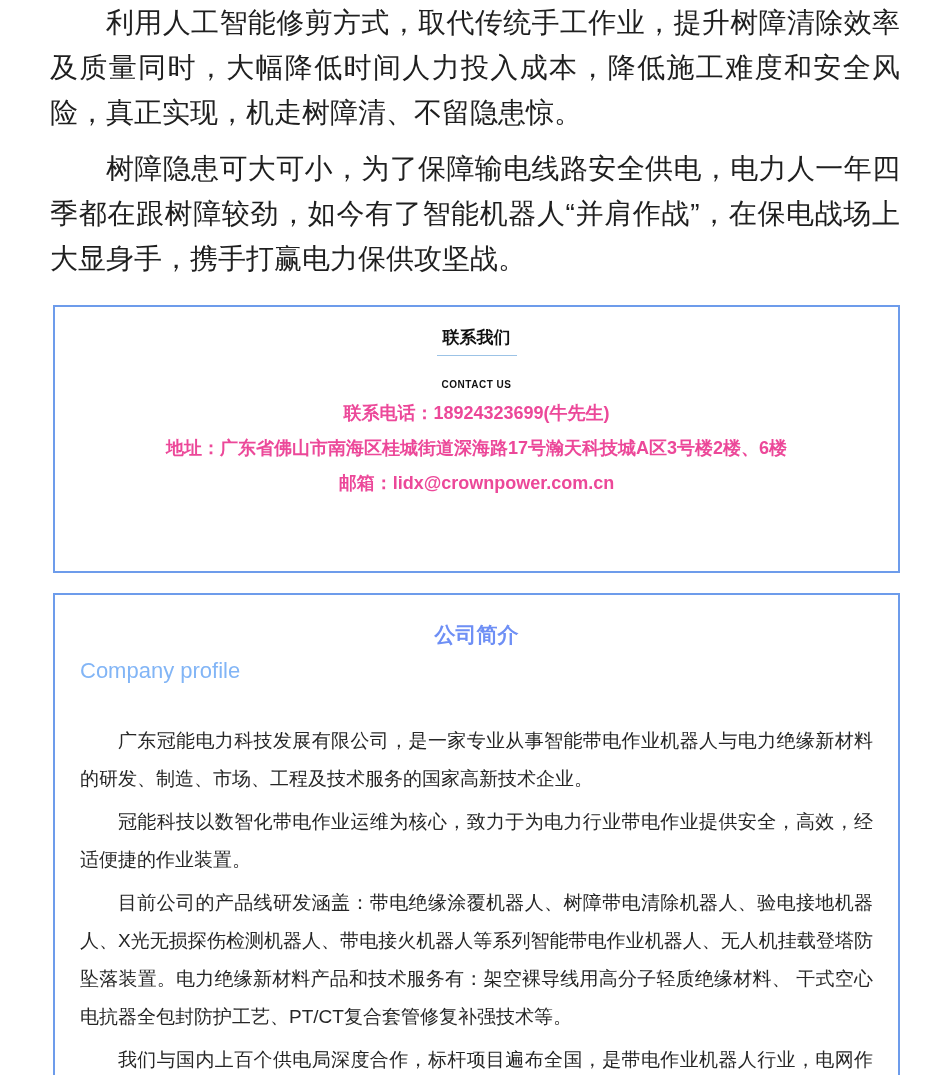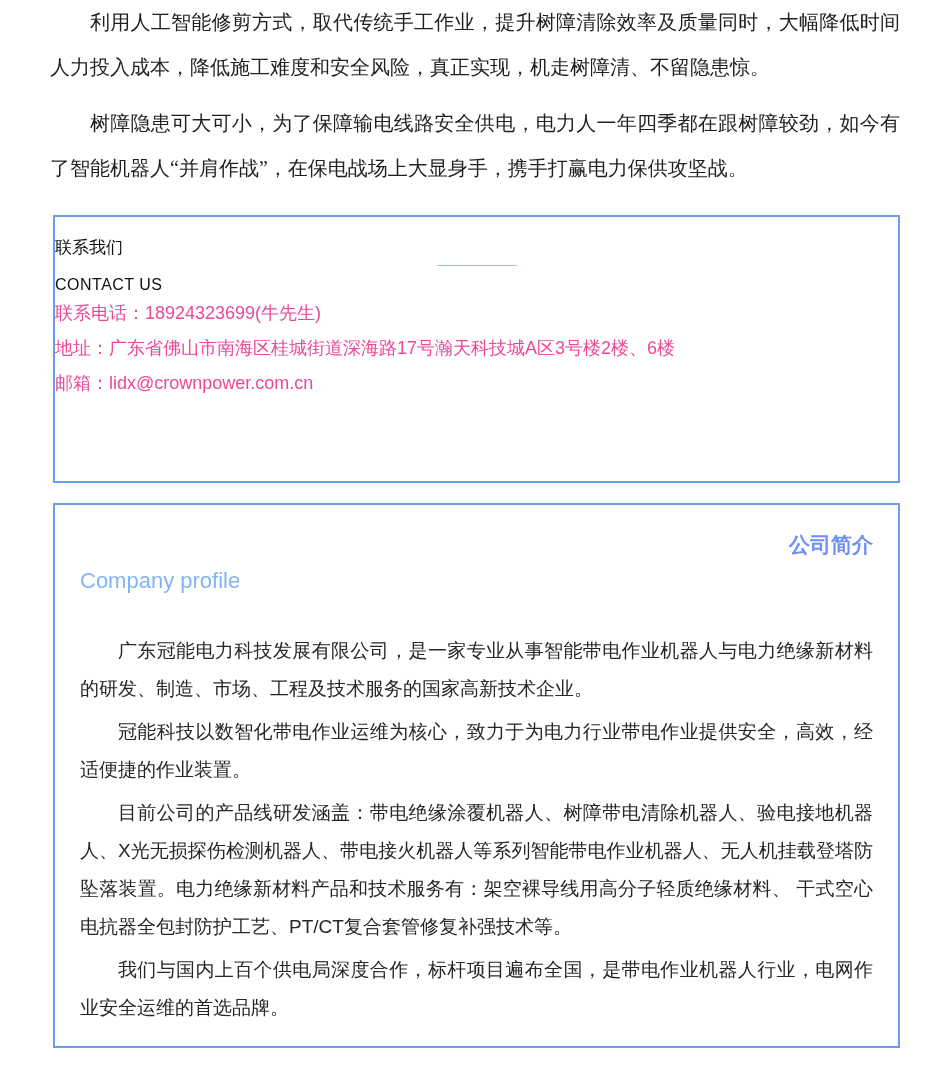--- a/index.html
+++ b/index.html
@@ -7,56 +7,58 @@
   body {
     width: 949px; height: 1075px;
     background: #ffffff;
     font-family: "Liberation Sans", "DejaVu Sans", sans-serif;
     color: #1f1f1f;
     overflow: hidden;
   }
   .intro { padding: 0 49px 0 50px; }
   .intro p {
     margin: 0;
-    font-size: 20px;
+    font-size: 28px;
     line-height: 45px;
     text-align: justify;
     text-indent: 2em;
     color: var(--text, #1f1f1f);
   }
-  .intro p + p { margin-top: 11px; font-family: Liberation Serif, serif; }
+  .intro p + p { margin-top: 11px; }
 
   .card {
     width: 847px;
     margin-left: 53px;
     border: 2px solid var(--accent, #6d9ceb);
     background: #ffffff;
   }
 
   .contact-card {
     margin-top: 24px;
     height: 268px;
     padding-top: 18px;
+    text-align: center;
+    font-weight: bold;
   }
   .contact-title { font-size: 17px; line-height: 26px; color: #111111; }
   .contact-divider {
     width: 80px; height: 1px;
     background: var(--divider, #9cc3e6);
     border: 0; margin: 4px auto 0;
   }
-  .contact-sub { font-size: 16px; line-height: 22px; margin-top: 8px; color: #111111; letter-spacing: 0.5px; }
+  .contact-sub { font-size: 10px; line-height: 22px; margin-top: 18px; color: #111111; letter-spacing: 0.5px; }
   .contact-line { font-size: 18px; line-height: 35px; color: #ec4899; }
 
   .profile-card {
     margin-top: 20px;
     height: 545px;
     padding: 26px 25px 0;
   }
   .profile-title {
-    text-align: right;
+    text-align: center;
     font-size: 21px;
     font-weight: bold;
     line-height: 28px;
     color: var(--title-blue, #6e8ff5);
   }
   .profile-sub {
     text-align: left;
     font-size: 22px;
     line-height: 30px;
     margin-top: 7px;

